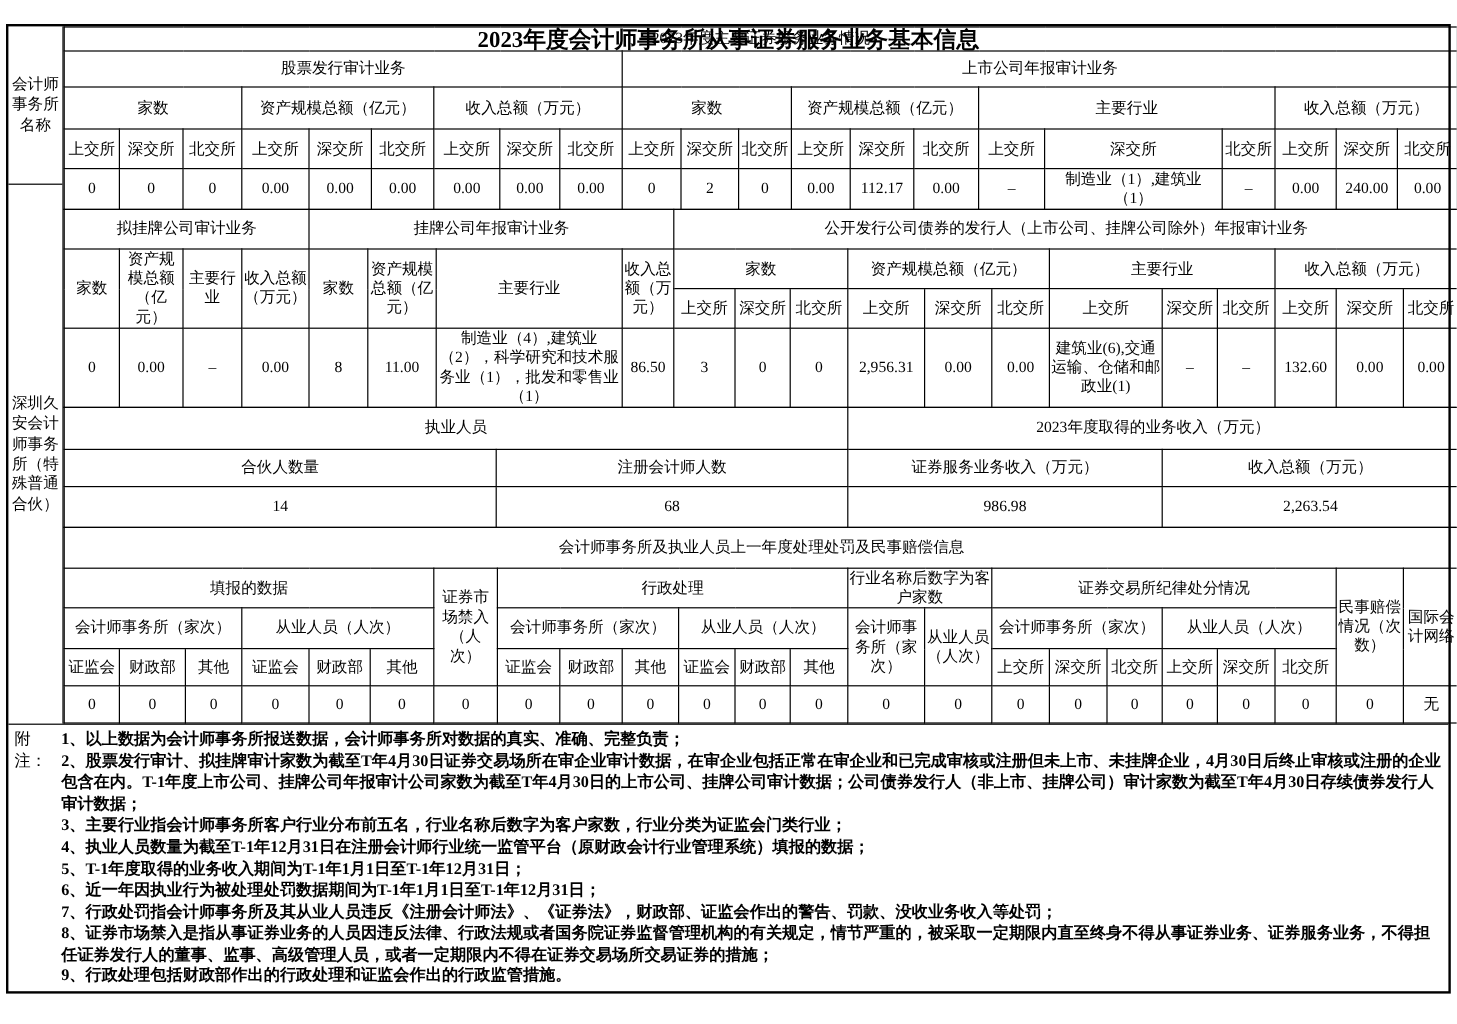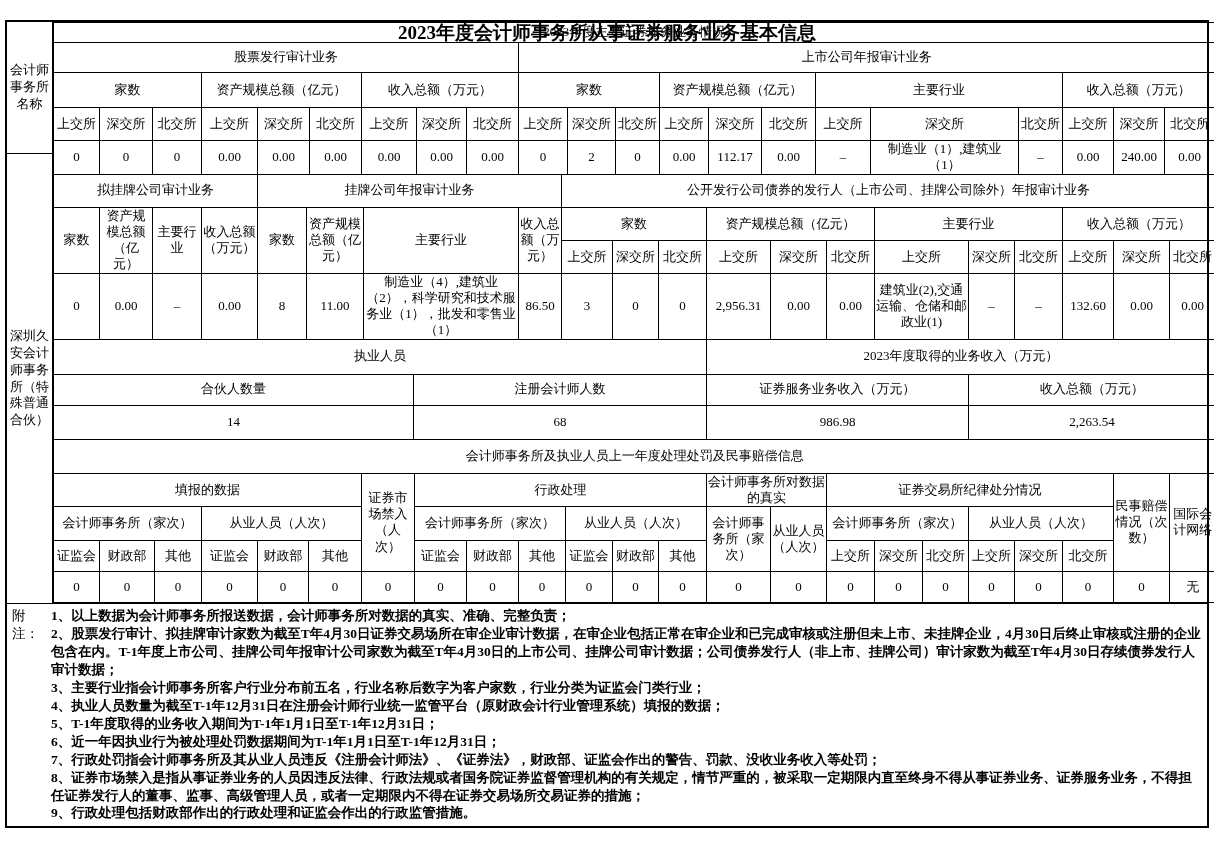--- a/index.html
+++ b/index.html
@@ -197,21 +197,21 @@
             <td>8</td>
             <td>11.00</td>
             <td>制造业（4）,建筑业（2），科学研究和技术服务业（1），批发和零售业（1）</td>
             <td>86.50</td>
             <td>3</td>
             <td>0</td>
             <td>0</td>
             <td>2,956.31</td>
             <td>0.00</td>
             <td>0.00</td>
-            <td>建筑业(2),交通运输、仓储和邮政业(1)</td>
+            <td>建筑业(6),交通运输、仓储和邮政业(1)</td>
             <td>–</td>
             <td>–</td>
             <td>132.60</td>
             <td>0.00</td>
             <td>0.00</td>
           </tr>
         </tbody>
           </table>
 
         <table>
@@ -268,21 +268,21 @@
               <col style="width:46px">
           </colgroup>
           <tbody>
               <tr class="hL">
             <td colspan="23">会计师事务所及执业人员上一年度处理处罚及民事赔偿信息</td>
           </tr>
           <tr class="hM">
             <td colspan="6">填报的数据</td>
             <td rowspan="3">证券市场禁入（人次）</td>
             <td colspan="6">行政处理</td>
-            <td colspan="2">会计师事务所对数据的真实</td>
+            <td colspan="2">行业名称后数字为客户家数</td>
             <td colspan="6">证券交易所纪律处分情况</td>
             <td rowspan="3">民事赔偿情况（次数）</td>
             <td rowspan="3">国际会计网络</td>
           </tr>
           <tr class="hN">
             <td colspan="3">会计师事务所（家次）</td>
             <td colspan="3">从业人员（人次）</td>
             <td colspan="3">会计师事务所（家次）</td>
             <td colspan="3">从业人员（人次）</td>
             <td rowspan="2">会计师事务所（家次）</td>

